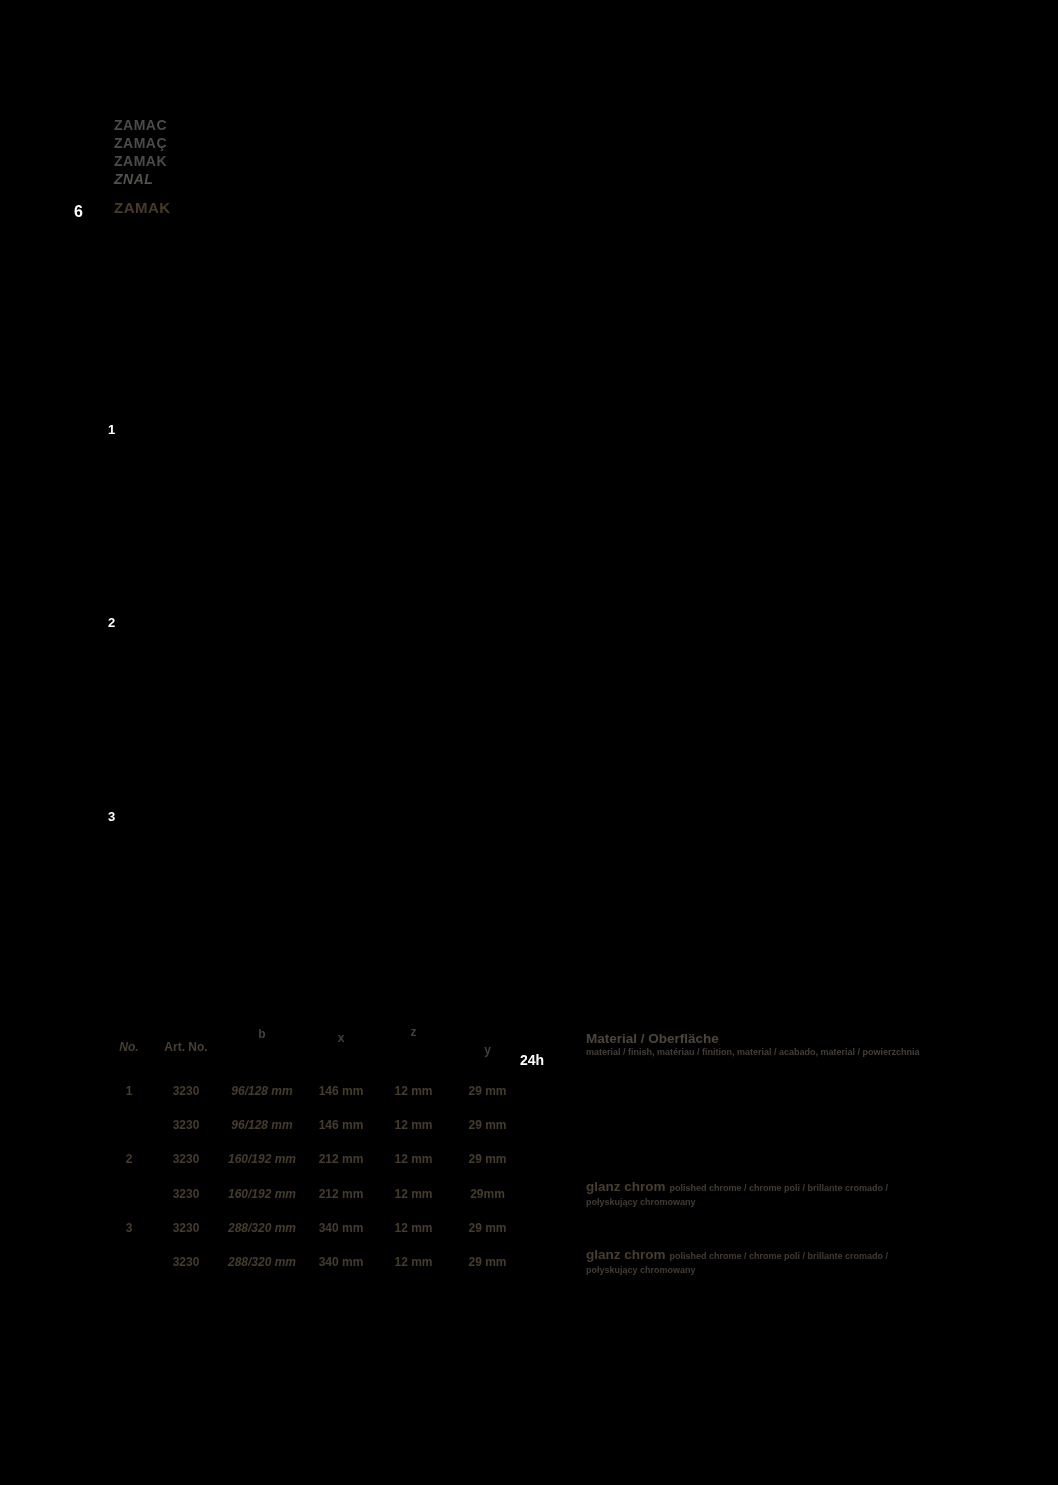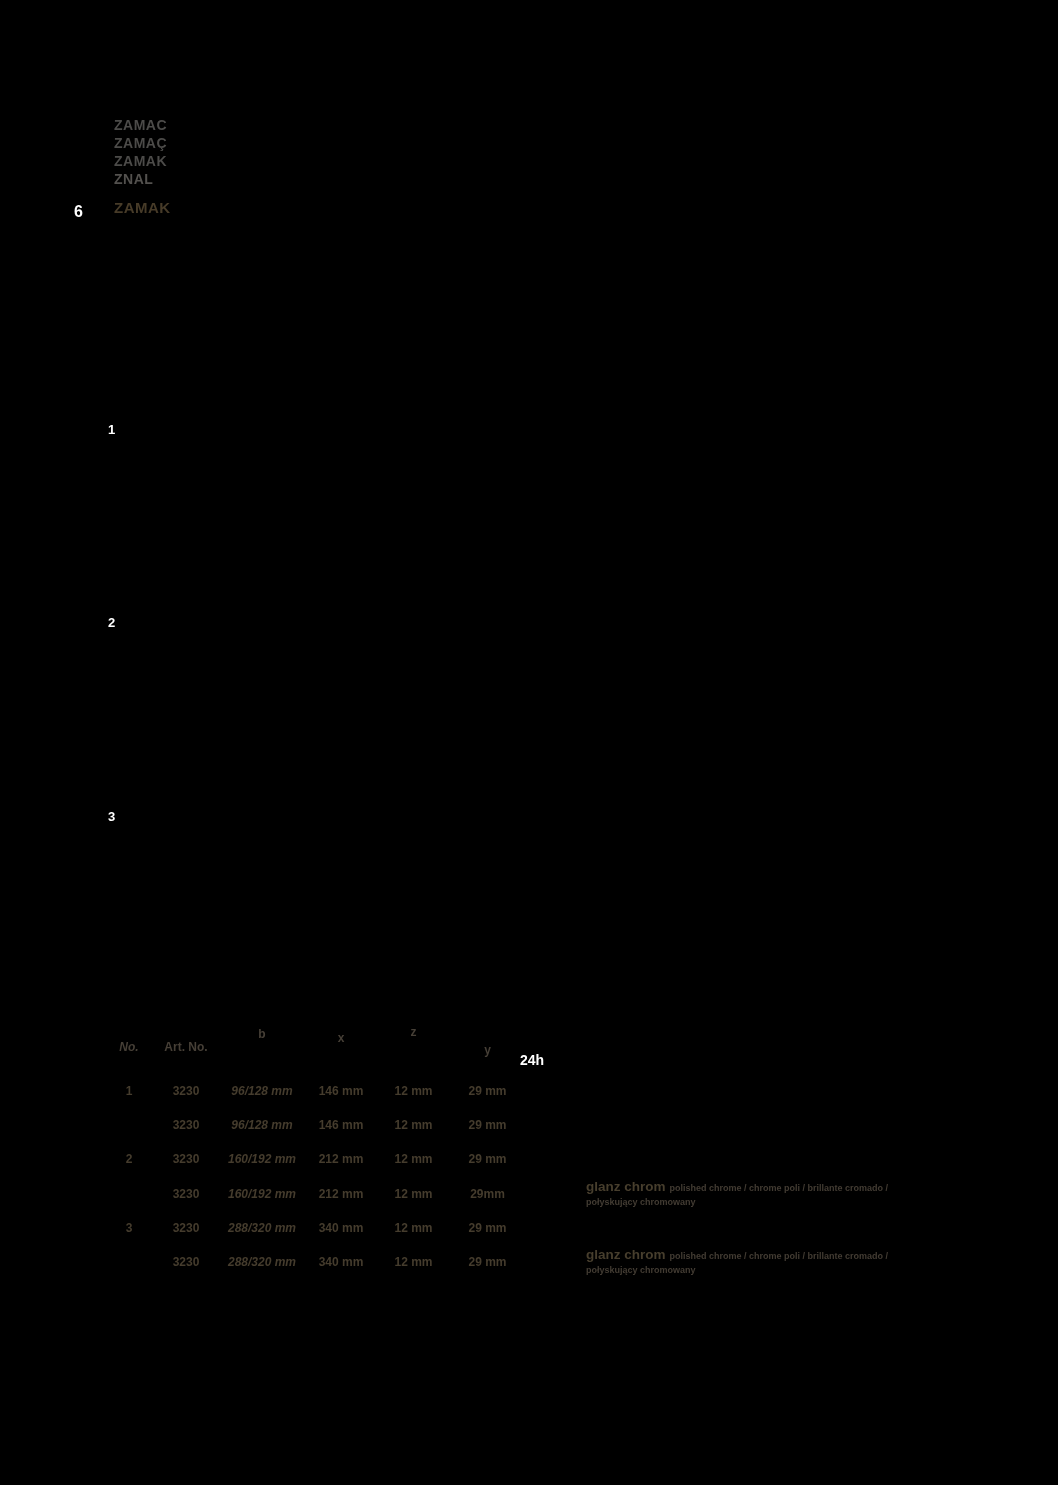--- a/index.html
+++ b/index.html
@@ -10,21 +10,21 @@
     overflow:hidden;
     font-family:"Liberation Sans", sans-serif;
   }
   
   #legend{position:absolute;left:114px;top:116px;}
   .legend-line{
     display:block;
     font-size:14px;font-weight:bold;letter-spacing:.5px;
     line-height:18px;color:#4c4b49;
   }
-  .legend-line:nth-child(4){color:#53514e;}
+  .legend-line:nth-child(4){color:#53514e;font-style:italic;}
   #legend-highlight{
     position:absolute;left:114px;top:199px;
     font-size:15px;font-weight:bold;letter-spacing:.5px;
     color:#473b28;
   }
   #page-number{
     position:absolute;left:74px;top:203px;
     font-size:16px;font-weight:bold;color:#ffffff;
   }
   
@@ -167,20 +167,24 @@
   </div>
   <div id="row-5" class="t-row">
     <span class="t-cell c-no"></span>
     <span class="t-cell c-art">3230</span>
     <span class="t-cell c-b">288/320 mm</span>
     <span class="t-cell c-x">340 mm</span>
     <span class="t-cell c-z">12 mm</span>
     <span class="t-cell c-y">29 mm</span>
   </div>
 
+  <div id="material-section">
+    <div id="material-title">Material / Oberfläche</div>
+    <div id="material-subtitle">material / finish, matériau / finition, material / acabado, material / powierzchnia</div>
+  </div>
 
   <div id="mat-1" class="mat-entry">
     <span class="mat-name">glanz chrom</span><span class="mat-desc">polished chrome / chrome poli / brillante cromado / połyskujący chromowany</span>
   </div>
   <div id="mat-2" class="mat-entry">
     <span class="mat-name">glanz chrom</span><span class="mat-desc">polished chrome / chrome poli / brillante cromado / połyskujący chromowany</span>
   </div>
 
 </div>
 

